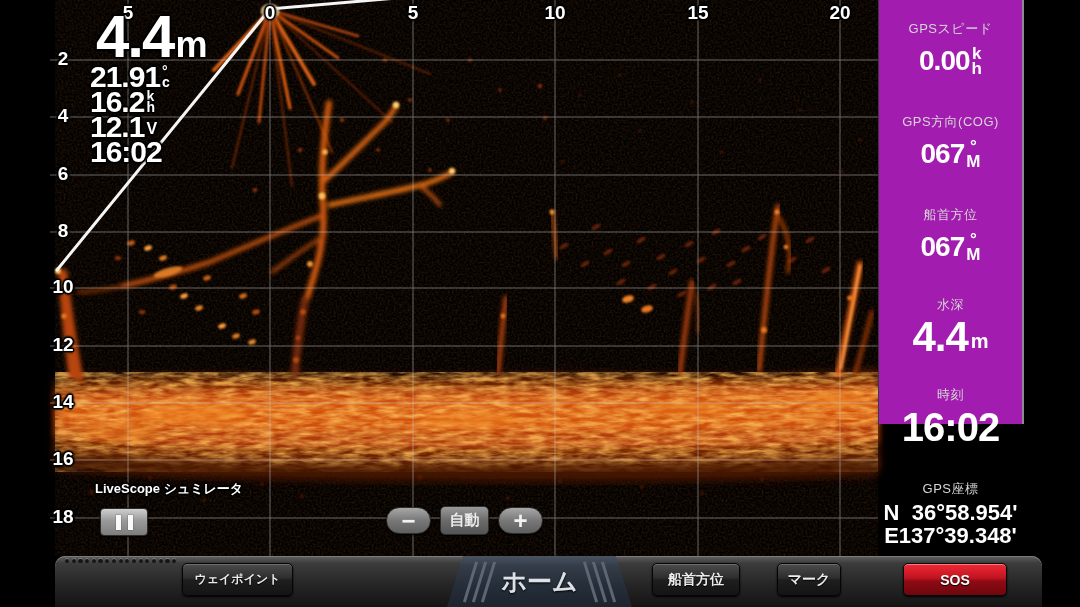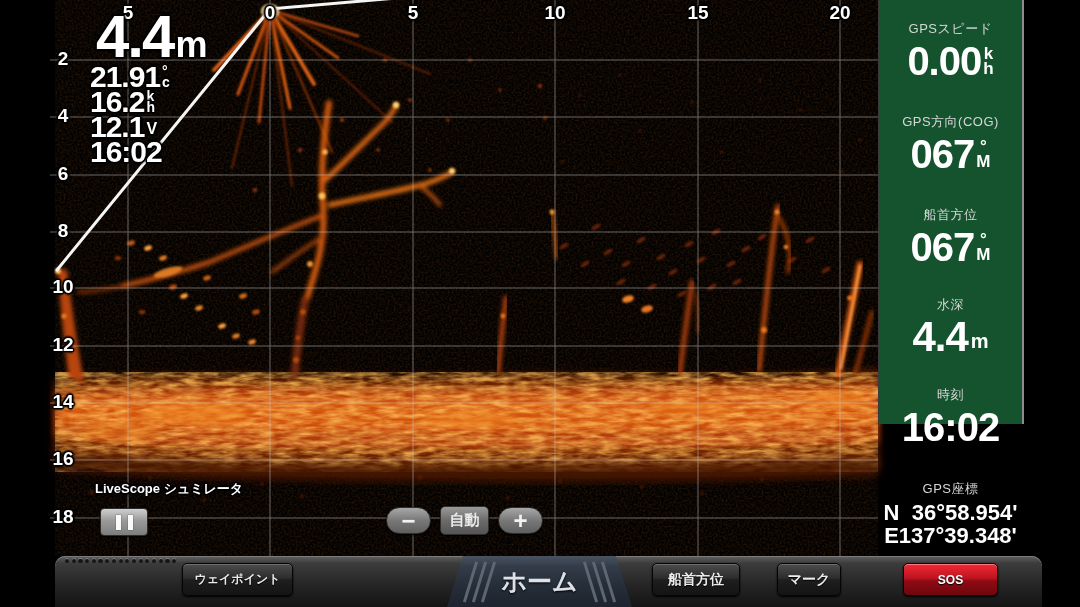--- a/index.html
+++ b/index.html
@@ -22,26 +22,26 @@
   .ol-big{display:flex;align-items:flex-start;margin-left:6px;}
   .ol-big .v{font-size:60px;line-height:54px;letter-spacing:-2px;}
   .ol-big .u{font-size:36px;line-height:34px;align-self:flex-end;margin:0 0 2px 2px;}
   .orow{display:flex;align-items:center;height:25px;}
   .orow .v{font-size:30px;letter-spacing:-1px;}
   .ostack{display:flex;flex-direction:column;margin-left:2px;}
   .ostack b{font-size:14px;line-height:11px;}
   .ounit-b{font-size:16px;align-self:flex-end;margin:0 0 1px 2px;}
 
   
-  .databar{position:absolute;left:878px;top:0;width:146px;height:424px;background:#14532d;
+  .databar{position:absolute;left:878px;top:0;width:146px;height:424px;background:#a21caf;
            border-left:1px solid #3a3a3a;border-right:2px solid #8b8b8b;color:#fff;}
   .df{position:absolute;left:0;width:100%;text-align:center;}
   .df .lab{font-size:13px;color:#d6d6d6;letter-spacing:.5px;}
   .dv-row{display:flex;justify-content:center;align-items:center;font-weight:bold;}
-  .dv-row .val{font-size:40px;line-height:46px;letter-spacing:-1px;}
+  .dv-row .val{font-size:28px;line-height:46px;letter-spacing:-1px;}
   .dv-stack{display:flex;flex-direction:column;margin-left:2px;}
   .dv-stack b{font-size:17px;line-height:15px;}
   .unit-m{font-size:20px;font-weight:bold;align-self:flex-end;margin:0 0 7px 3px;}
   .gpsline{font-size:22px;font-weight:bold;line-height:23px;white-space:pre;}
 
   
   .simlabel{position:absolute;left:95px;top:480px;font-size:13px;}
   .pausebtn{position:absolute;left:100px;top:508px;width:48px;height:28px;border-radius:4px;
     background:linear-gradient(#cfcfcf,#9a9a9a 45%,#7d7d7d);border:1px solid #2c2c2c;
     box-shadow:0 1px 2px #000;display:flex;align-items:center;justify-content:center;gap:7px;}
@@ -435,16 +435,16 @@
       <span class="stripe sL2"></span>
       <span class="stripe sL3"></span>
       <span class="stripe sR1"></span>
       <span class="stripe sR2"></span>
       <span class="stripe sR3"></span>
       <span class="t">ホーム</span>
     </div>
     <div class="nbtn" style="left:127px;width:111px;font-size:12px">ウェイポイント</div>
     <div class="nbtn" style="left:597px;width:88px;font-size:14px">船首方位</div>
     <div class="nbtn" style="left:722px;width:64px;font-size:14px">マーク</div>
-    <div class="nbtn nred" style="left:848px;width:95px;font-size:12px">SOS</div>
+    <div class="nbtn nred" style="left:848px;width:104px;font-size:14px">SOS</div>
   </nav>
 
 </div>
 
 </body></html>

